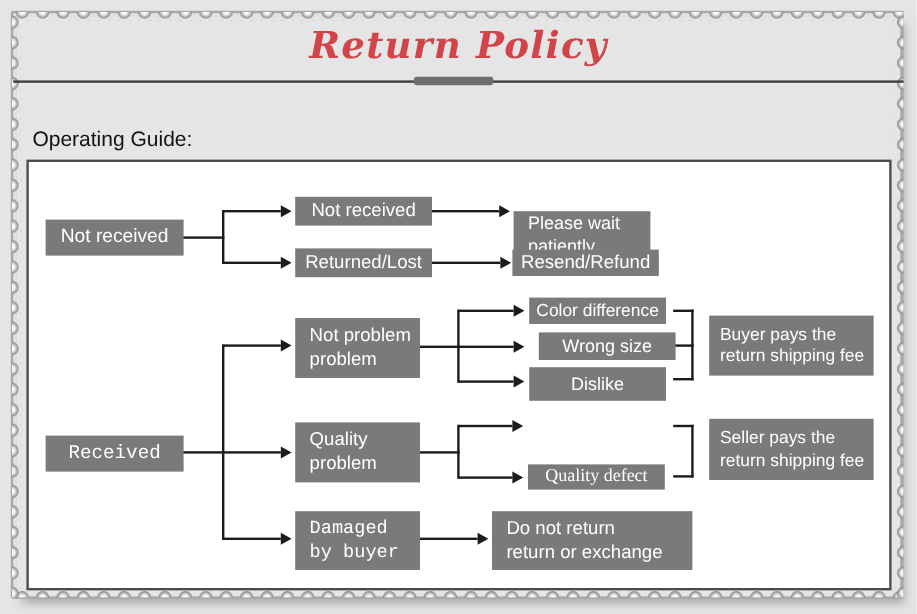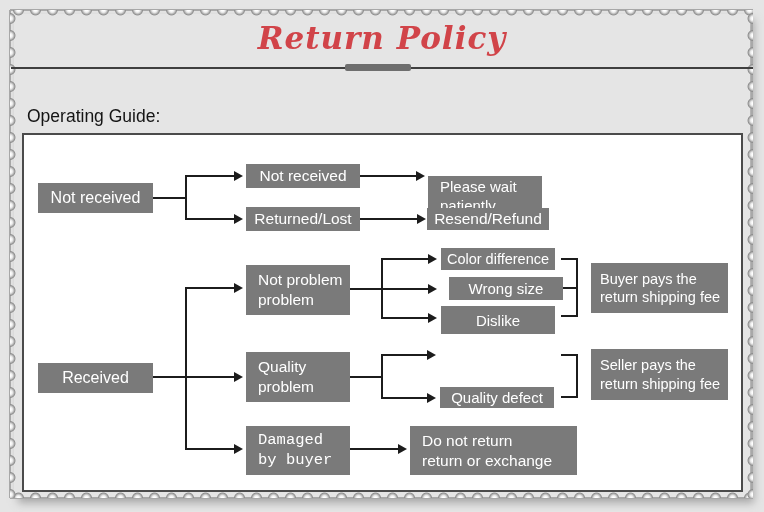--- a/index.html
+++ b/index.html
@@ -66,21 +66,21 @@
   <div class="title">Return Policy</div>
   <div class="divider"></div>
   <div class="divider-thick"></div>
 
   <div class="guide-heading">Operating Guide:</div>
   <div class="frame"></div>
 
   <div class="node center f16" style="left:38px;top:183px;width:115px;height:30px;">
     <span>Not received</span>
   </div>
-  <div class="node center f16" style="left:38px;top:363px;width:115px;height:30px;">
+  <div class="node center f16" style="left:38px;top:363px;width:115px;height:30px;font-family:Liberation Mono, monospace;">
     <span>Received</span>
   </div>
 
   <div class="node center f155" style="left:246px;top:164px;width:114px;height:24px;">
     <span>Not received</span>
   </div>
   <div class="node center f155" style="left:246px;top:207px;width:114px;height:24px;">
     <span>Returned/Lost</span>
   </div>
 
@@ -115,21 +115,21 @@
 
   <div class="node center f145" style="left:441px;top:248px;width:114px;height:22px;text-align:center;">
     <span>Color difference</span>
   </div>
   <div class="node center f15" style="left:449px;top:277px;width:114px;height:23px;">
     <span>Wrong size</span>
   </div>
   <div class="node center f15" style="left:441px;top:306px;width:114px;height:28px;">
     <span>Dislike</span>
   </div>
-  <div class="node center f15" style="left:440px;top:387px;width:114px;height:21px;">
+  <div class="node center f15" style="left:440px;top:387px;width:114px;height:21px;font-family:Liberation Serif, serif;">
     <span>Quality defect</span>
   </div>
   <div class="node left f155" style="left:410px;top:426px;width:167px;height:49px;">
     <div class="lines">
       <span>Do not return</span>
       <span>return or exchange</span>
     </div>
   </div>
 
   <div class="node left f145" style="left:591px;top:263px;width:137px;height:50px;padding-left:9px;">

